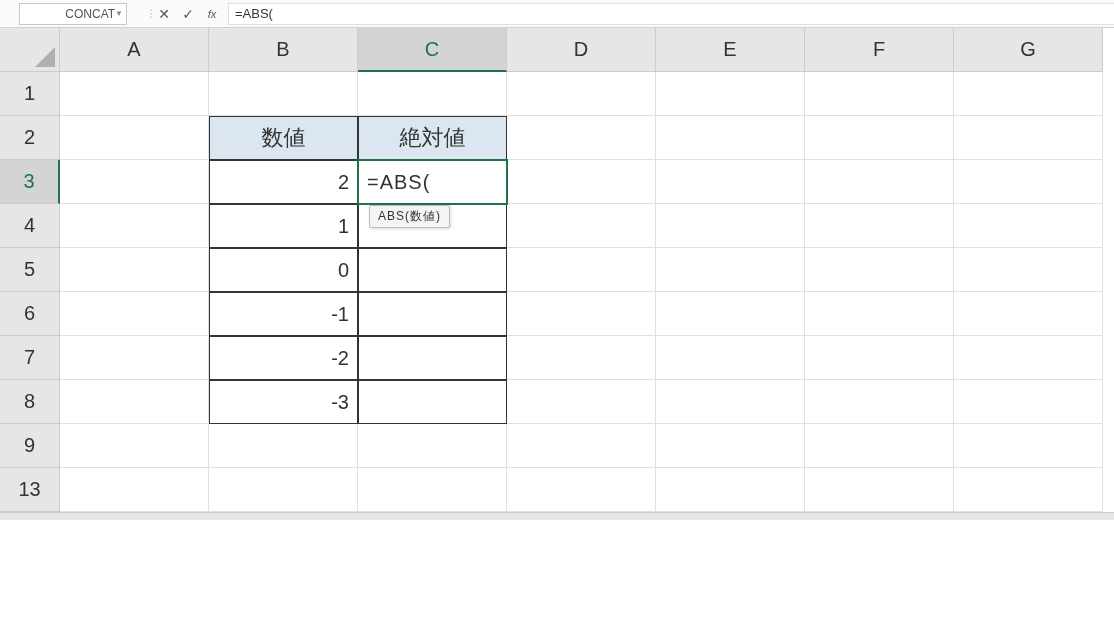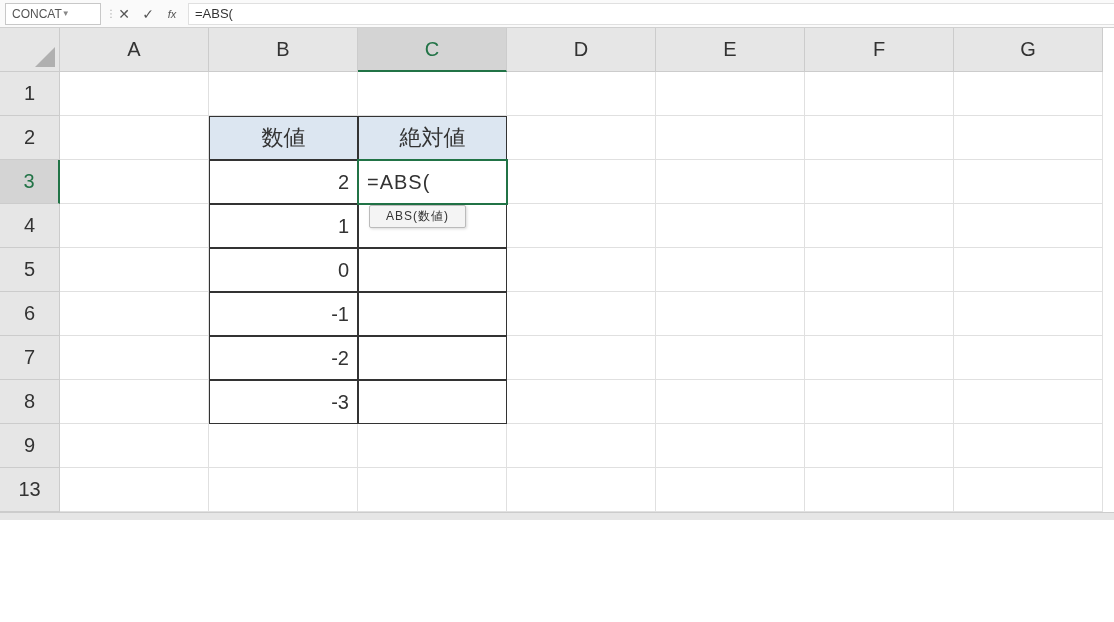--- a/index.html
+++ b/index.html
@@ -14,28 +14,28 @@
     
     .formula-bar {
       display: flex;
       align-items: center;
       height: 28px;
       border-bottom: 1px solid #d0d0d0;
       background: #fafafa;
       font-size: 13px;
     }
     .name-box {
-      width: 96px;
+      width: 108px;
       height: 22px;
-      margin: 3px 5px;
+      margin: 3px 19px;
       background: #fff;
       border: 1px solid #c8c8c8;
       display: flex;
       align-items: center;
-      justify-content: flex-start;
+      justify-content: flex-end;
       padding: 0 3px 0 6px;
       font-size: 12px;
       color: #555;
     }
     .name-box .drop {
       font-size: 8px;
       color: #888;
     }
     .fb-divider {
       width: 6px;
@@ -173,21 +173,21 @@
     
     
     .tooltip {
       position: absolute;
       top: 100%;
       left: 10px;
       margin-top: 2px;
       background: #f4f4f4;
       border: 1px solid #bbb;
       border-radius: 2px;
-      padding: 2px 16px;
+      padding: 2px 8px;
       font-size: 12px;
       color: #333;
       white-space: nowrap;
       z-index: 20;
       box-shadow: 1px 1px 3px rgba(0,0,0,0.15);
     }
     
     
     .grid-bottom {
       height: 8px;

